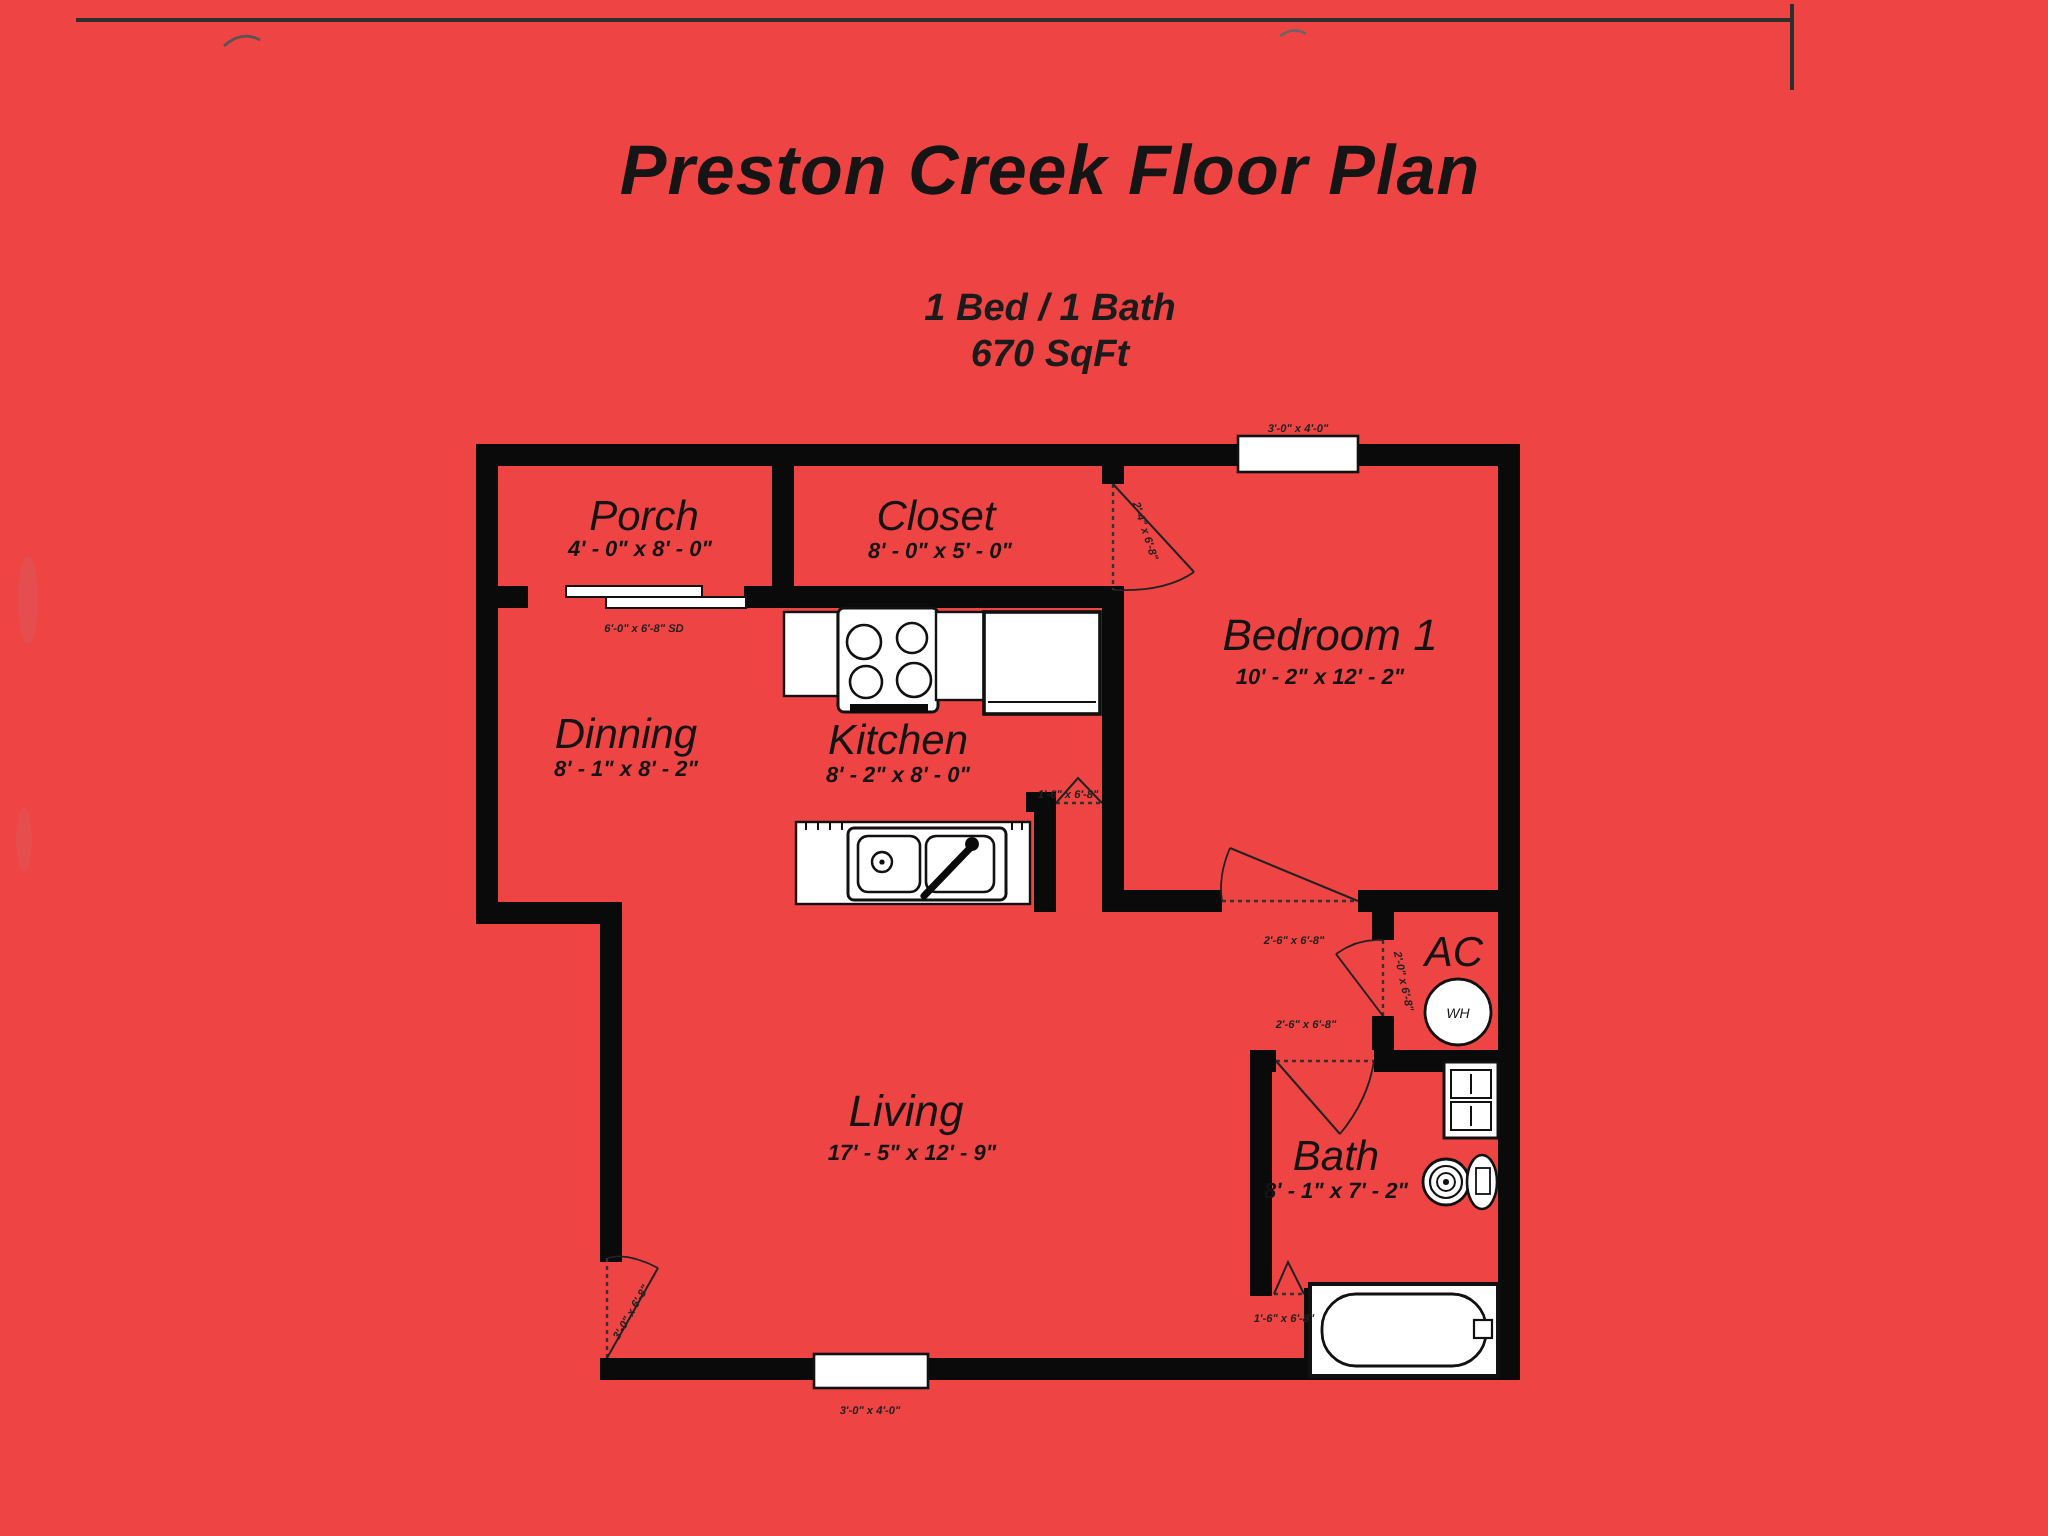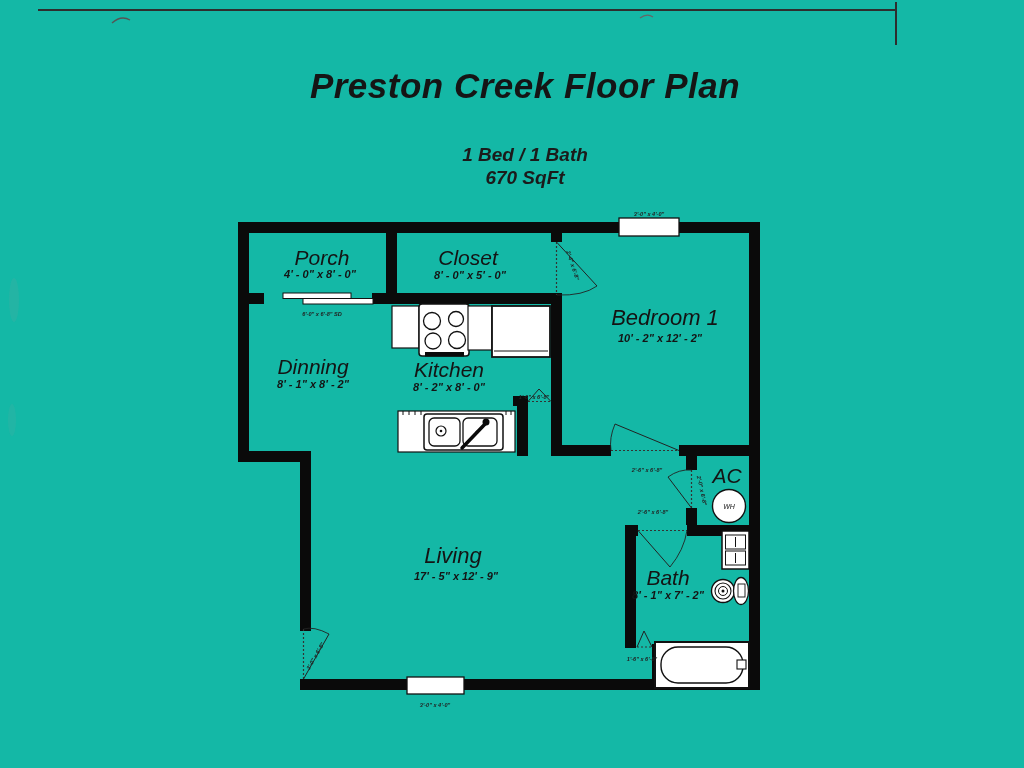--- a/index.html
+++ b/index.html
@@ -1,16 +1,16 @@
 <!DOCTYPE html>
 <html><head>
 <meta charset="utf-8">
 <style>
   html,body{margin:0;padding:0;background:#fff;}
-  #page{position:relative;width:1024px;height:768px;background:#14b8a6;overflow:hidden;
+  #page{position:relative;width:1024px;height:768px;background:#ef4444;overflow:hidden;
         font-family:"Liberation Sans",sans-serif;color:#141414;}
   .centerband{position:absolute;left:0;width:1050px;text-align:center;}
   #title{top:66px;font-size:35px;font-style:italic;font-weight:bold;color:#151515;letter-spacing:.5px;}
   .subtitle{font-size:19px;font-style:italic;font-weight:bold;color:#1b1b1b;}
   #sub1{top:144px;}
   #sub2{top:167px;}
   svg{position:absolute;top:0;left:0;}
   svg text{font-family:"Liberation Sans",sans-serif;font-style:italic;fill:#141414;}
   .room{font-size:21px;}
   .room.big{font-size:22px;}

